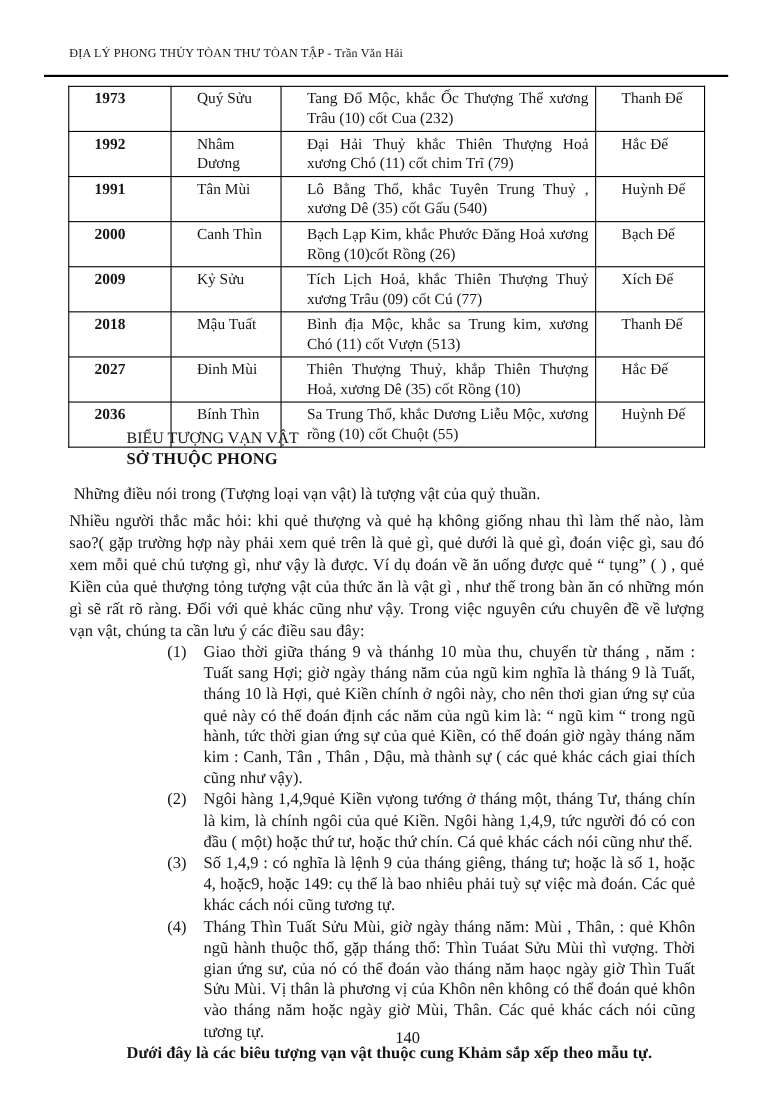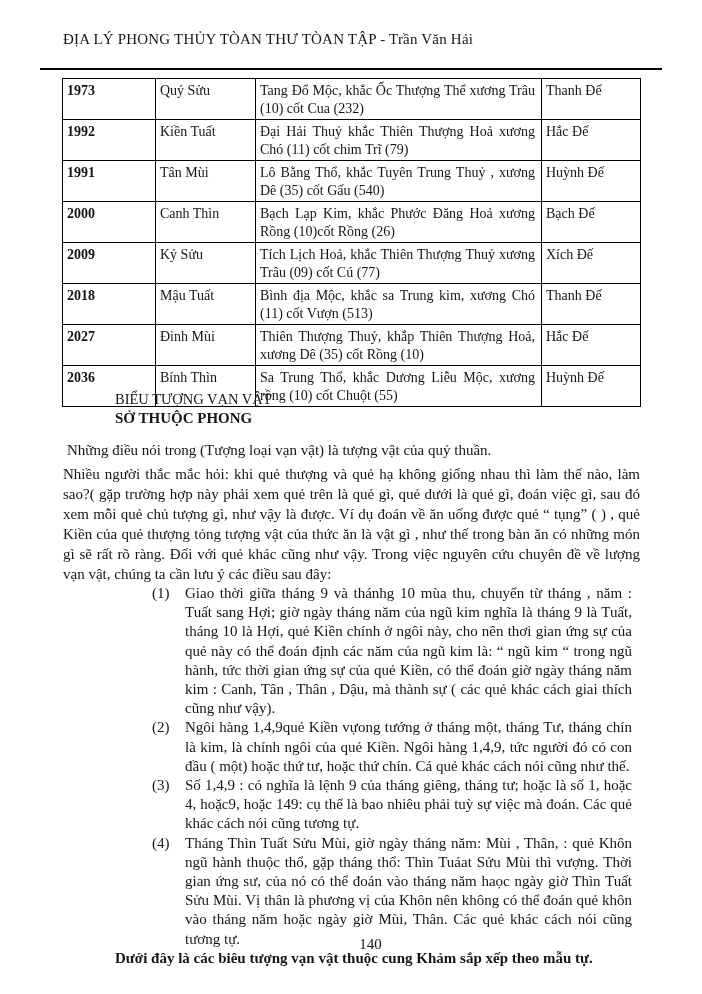--- a/index.html
+++ b/index.html
@@ -10,22 +10,22 @@
     height: 994px;
     margin: 0 auto;
     background: #ffffff;
     font-family: "Liberation Serif", serif;
     color: #151515;
     overflow: hidden;
   }
   .header-title {
     position: absolute;
     left: 63px;
-    top: 31px;
-    font-size: 15px;
+    top: 43px;
+    font-size: 11px;
     letter-spacing: 0.2px;
     white-space: nowrap;
   }
   .header-rule {
     position: absolute;
     left: 40px;
     top: 68px;
     width: 622px;
     height: 2px;
     background: #000000;
@@ -36,21 +36,21 @@
     top: 78px;
     border-collapse: collapse;
     table-layout: fixed;
     width: 578px;
     font-size: 14px;
   }
   table.year-table td {
     border: 1.5px solid #000000;
     vertical-align: top;
     height: 38px;
-    padding: 3px 6px 2px 4px;
+    padding: 3px 6px 2px 23px;
     line-height: 17.5px;
   }
   td.c-year  { width: 93px;  font-weight: bold; padding-left: 9px; }
   td.c-zodiac{ width: 100px; padding-left: 9px; }
   td.c-desc  { width: 286px; text-align: justify; padding-left: 7px; padding-right: 7px; }
   td.c-emp   { width: 99px;  padding-left: 7px; margin-left: 30px; }
   .section-headings {
     position: absolute;
     left: 115px;
     top: 391px;
@@ -110,21 +110,21 @@
   <table class="year-table">
     <tbody>
       <tr>
         <td class="c-year">1973</td>
         <td class="c-zodiac">Quý Sửu</td>
         <td class="c-desc">Tang Đổ Mộc, khắc Ốc Thượng Thể xương Trâu (10) cốt Cua (232)</td>
         <td class="c-emp">Thanh Đế</td>
       </tr>
       <tr>
         <td class="c-year">1992</td>
-        <td class="c-zodiac">Kiền Tuất</td>
+        <td class="c-zodiac">Nhâm Dương</td>
         <td class="c-desc">Đại Hải Thuỷ khắc Thiên Thượng Hoả xương Chó (11) cốt chim Trĩ (79)</td>
         <td class="c-emp">Hắc Đế</td>
       </tr>
       <tr>
         <td class="c-year">1991</td>
         <td class="c-zodiac">Tân Mùi</td>
         <td class="c-desc">Lô Bằng Thổ, khắc Tuyên Trung Thuỷ , xương Dê (35) cốt Gấu (540)</td>
         <td class="c-emp">Huỳnh Đế</td>
       </tr>
       <tr>

